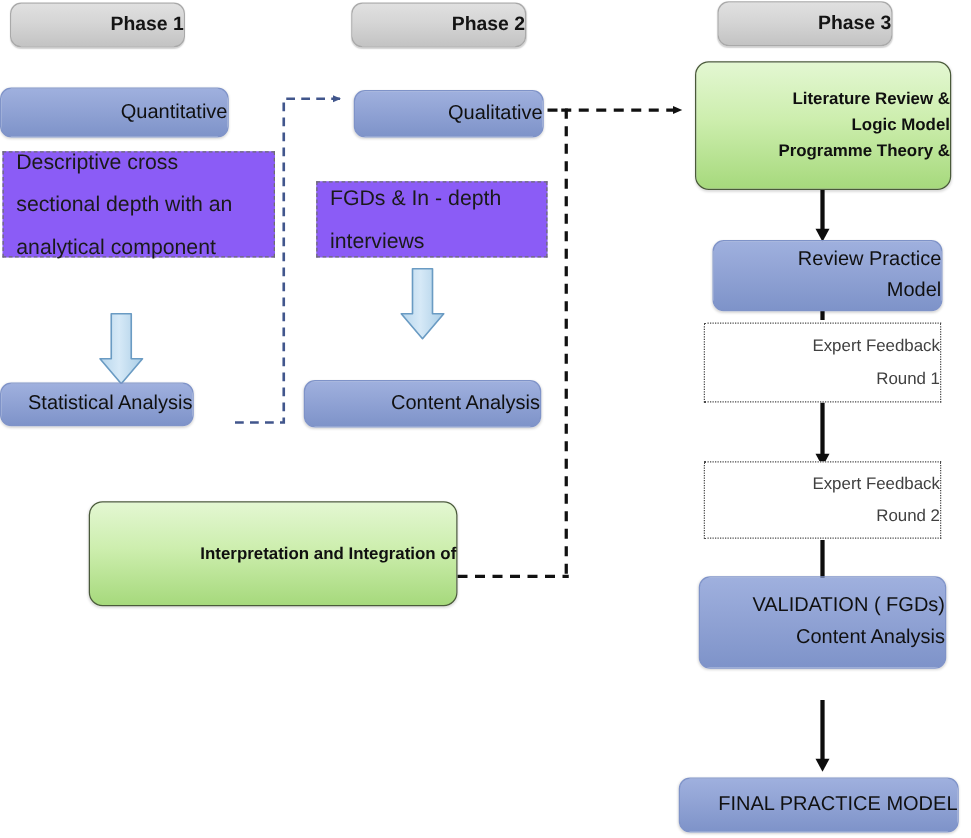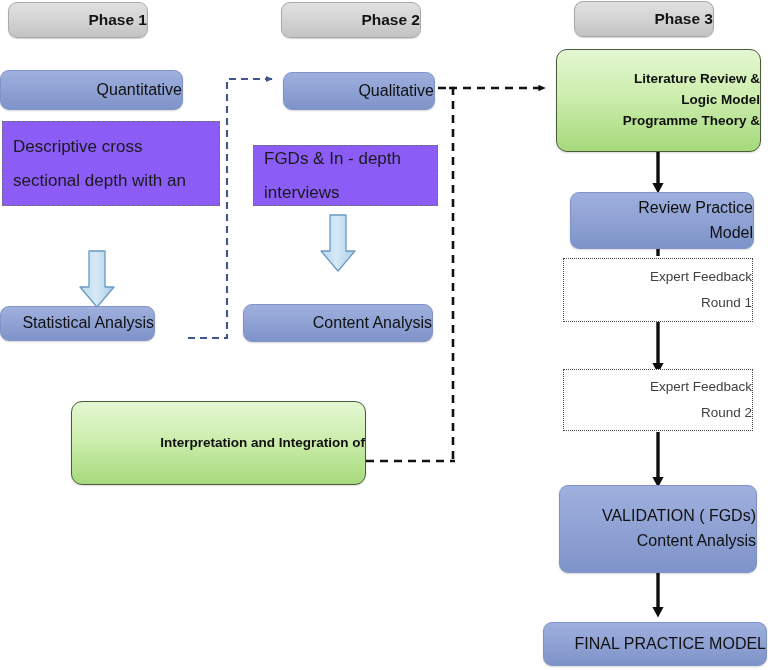--- a/index.html
+++ b/index.html
@@ -133,20 +133,21 @@
     <span class="ln">Phase 3</span>
   </div>
 
   <div class="node blue" style="left:0px;top:70px;width:183px;height:40px;">
     <span class="ln">Quantitative</span>
   </div>
 
   <div class="node dashdot" style="left:2px;top:121px;width:218px;height:85px;">
     <span class="ln">Descriptive cross</span>
     <span class="ln">sectional depth with an</span>
+    <span class="ln">analytical component</span>
   </div>
 
   <div class="node blue" style="left:0px;top:306px;width:155px;height:35px;">
     <span class="ln">Statistical Analysis</span>
   </div>
 
   <div class="node blue" style="left:283px;top:72px;width:152px;height:38px;">
     <span class="ln">Qualitative</span>
   </div>
 
@@ -177,21 +178,21 @@
   <div class="node dotted" style="left:563px;top:258px;width:190px;height:64px;">
     <span class="ln">Expert Feedback</span>
     <span class="ln">Round 1</span>
   </div>
 
   <div class="node dotted" style="left:563px;top:369px;width:190px;height:62px;">
     <span class="ln">Expert Feedback</span>
     <span class="ln">Round 2</span>
   </div>
 
-  <div class="node blue" style="left:559px;top:485px;width:198px;height:88px;">
+  <div class="node blue" style="left:559px;top:461px;width:198px;height:74px;">
     <span class="ln">VALIDATION ( FGDs)</span>
     <span class="ln">Content Analysis</span>
   </div>
 
   <div class="node blue" style="left:543px;top:622px;width:224px;height:44px;">
     <span class="ln">FINAL PRACTICE MODEL</span>
   </div>
 
 </div>
 

